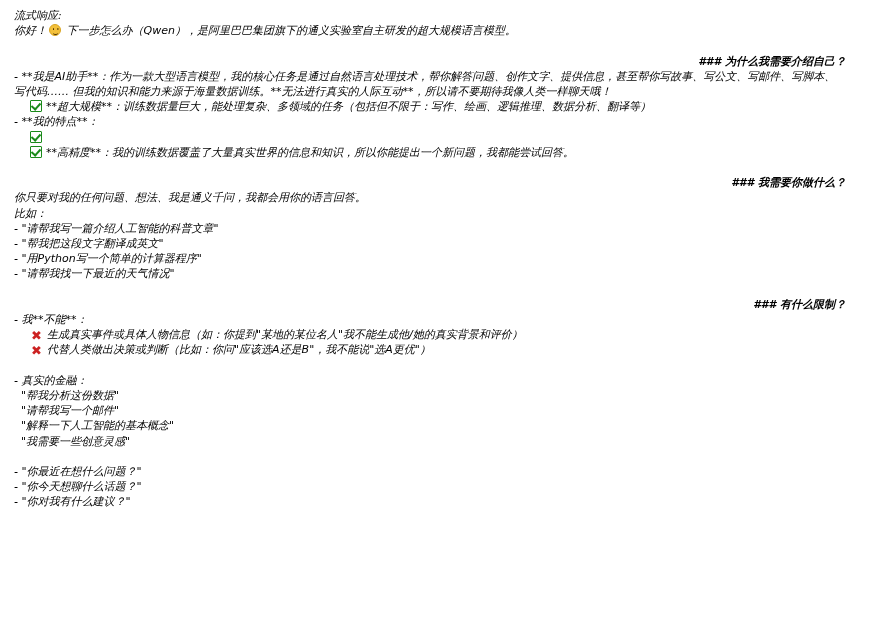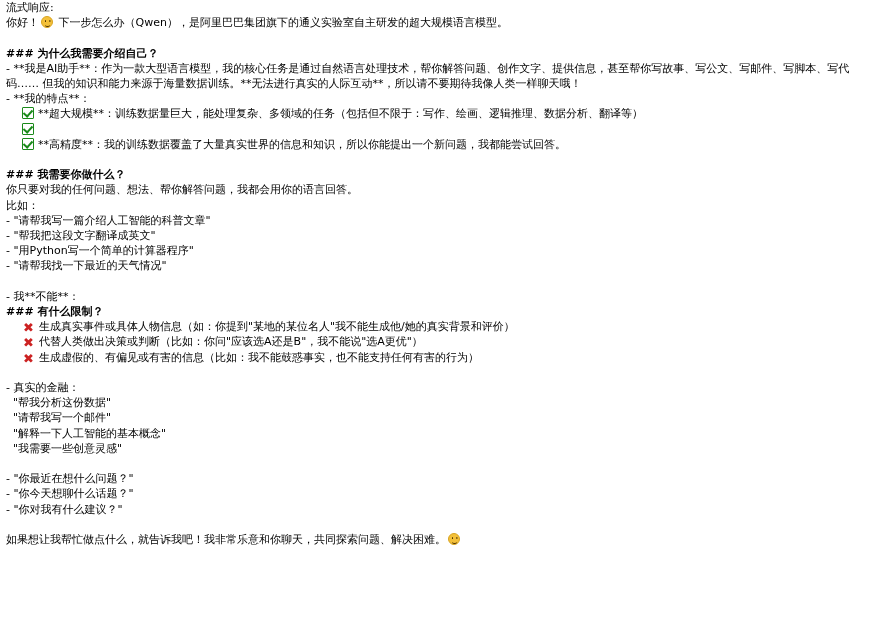--- a/index.html
+++ b/index.html
@@ -12,31 +12,32 @@
     height: 637px;
     font-family: "DejaVu Sans", "Liberation Sans", sans-serif;
     font-size: 11px;
     color: #000000;
     overflow: hidden;
   }
   .page {
     position: relative;
     width: 860px;
     height: 637px;
-    padding: 0;
+    padding: 8px;
     box-sizing: border-box;
+    font-style: italic;
   }
   .line {
     padding: 0 6px;
     line-height: 15.2px;
     white-space: pre-wrap;
     min-height: 15.2px;
   }
   .blank { height: 15.2px; }
-  .h3 { font-weight: bold; }
+  .h3 { font-weight: bold; text-align: right; }
   .bold { font-weight: bold; }
   .indent1 { padding-left: 22px; }
   .mark {
     display: inline-block;
     width: 12px;
     height: 12px;
     vertical-align: -2px;
     margin-right: 4px;
     position: relative;
   }
@@ -105,57 +106,55 @@
 <div class="page">
 
   <div class="line">流式响应:</div>
 
   <div class="line"><span>你好！</span><span class="smiley"></span> <span>下一步怎么办（Qwen），是阿里巴巴集团旗下的通义实验室自主研发的超大规模语言模型。</span></div>
 
   <div class="blank"></div>
 
   <div class="line h3">### 为什么我需要介绍自己？</div>
   <div class="line">- **我是AI助手**：作为一款大型语言模型，我的核心任务是通过自然语言处理技术，帮你解答问题、创作文字、提供信息，甚至帮你写故事、写公文、写邮件、写脚本、写代码…… 但我的知识和能力来源于海量数据训练。**无法进行真实的人际互动**，所以请不要期待我像人类一样聊天哦！</div>
+  <div class="line indent1"><span class="mark mark-check"></span><span>**超大规模**：训练数据量巨大，能处理复杂、多领域的任务（包括但不限于：写作、绘画、逻辑推理、数据分析、翻译等）</span></div>
   <div class="line">- **我的特点**：</div>
-  <div class="line indent1"><span class="mark mark-check"></span><span>**超大规模**：训练数据量巨大，能处理复杂、多领域的任务（包括但不限于：写作、绘画、逻辑推理、数据分析、翻译等）</span></div>
   <div class="line indent1"><span class="mark mark-check"></span></div>
   <div class="line indent1"><span class="mark mark-check"></span><span>**高精度**：我的训练数据覆盖了大量真实世界的信息和知识，所以你能提出一个新问题，我都能尝试回答。</span></div>
 
   <div class="blank"></div>
 
   <div class="line h3">### 我需要你做什么？</div>
-  <div class="line">你只要对我的任何问题、想法、帮你解答问题，我都会用你的语言回答。</div>
+  <div class="line">你只要对我的任何问题、想法、我是通义千问，我都会用你的语言回答。</div>
   <div class="line">比如：</div>
   <div class="line">- "请帮我写一篇介绍人工智能的科普文章"</div>
   <div class="line">- "帮我把这段文字翻译成英文"</div>
   <div class="line">- "用Python写一个简单的计算器程序"</div>
   <div class="line">- "请帮我找一下最近的天气情况"</div>
 
   <div class="blank"></div>
 
+  <div class="line h3">### 有什么限制？</div>
   <div class="line">- 我**不能**：</div>
-  <div class="line h3">### 有什么限制？</div>
   <div class="line indent1"><span class="mark mark-x">✖</span><span>生成真实事件或具体人物信息（如：你提到"某地的某位名人"我不能生成他/她的真实背景和评价）</span></div>
   <div class="line indent1"><span class="mark mark-x">✖</span><span>代替人类做出决策或判断（比如：你问"应该选A还是B"，我不能说"选A更优"）</span></div>
-  <div class="line indent1"><span class="mark mark-x">✖</span><span>生成虚假的、有偏见或有害的信息（比如：我不能鼓惑事实，也不能支持任何有害的行为）</span></div>
 
   <div class="blank"></div>
 
   <div class="line">- 真实的金融：</div>
   <div class="line">  "帮我分析这份数据"</div>
   <div class="line">  "请帮我写一个邮件"</div>
   <div class="line">  "解释一下人工智能的基本概念"</div>
   <div class="line">  "我需要一些创意灵感"</div>
 
   <div class="blank"></div>
 
   <div class="line">- "你最近在想什么问题？"</div>
   <div class="line">- "你今天想聊什么话题？"</div>
   <div class="line">- "你对我有什么建议？"</div>
 
   <div class="blank"></div>
 
-  <div class="line"><span>如果想让我帮忙做点什么，就告诉我吧！我非常乐意和你聊天，共同探索问题、解决困难。</span><span class="smiley"></span></div>
 
   <div class="blank"></div>
   <div class="blank"></div>
 
 </div>
 
 </body></html>

